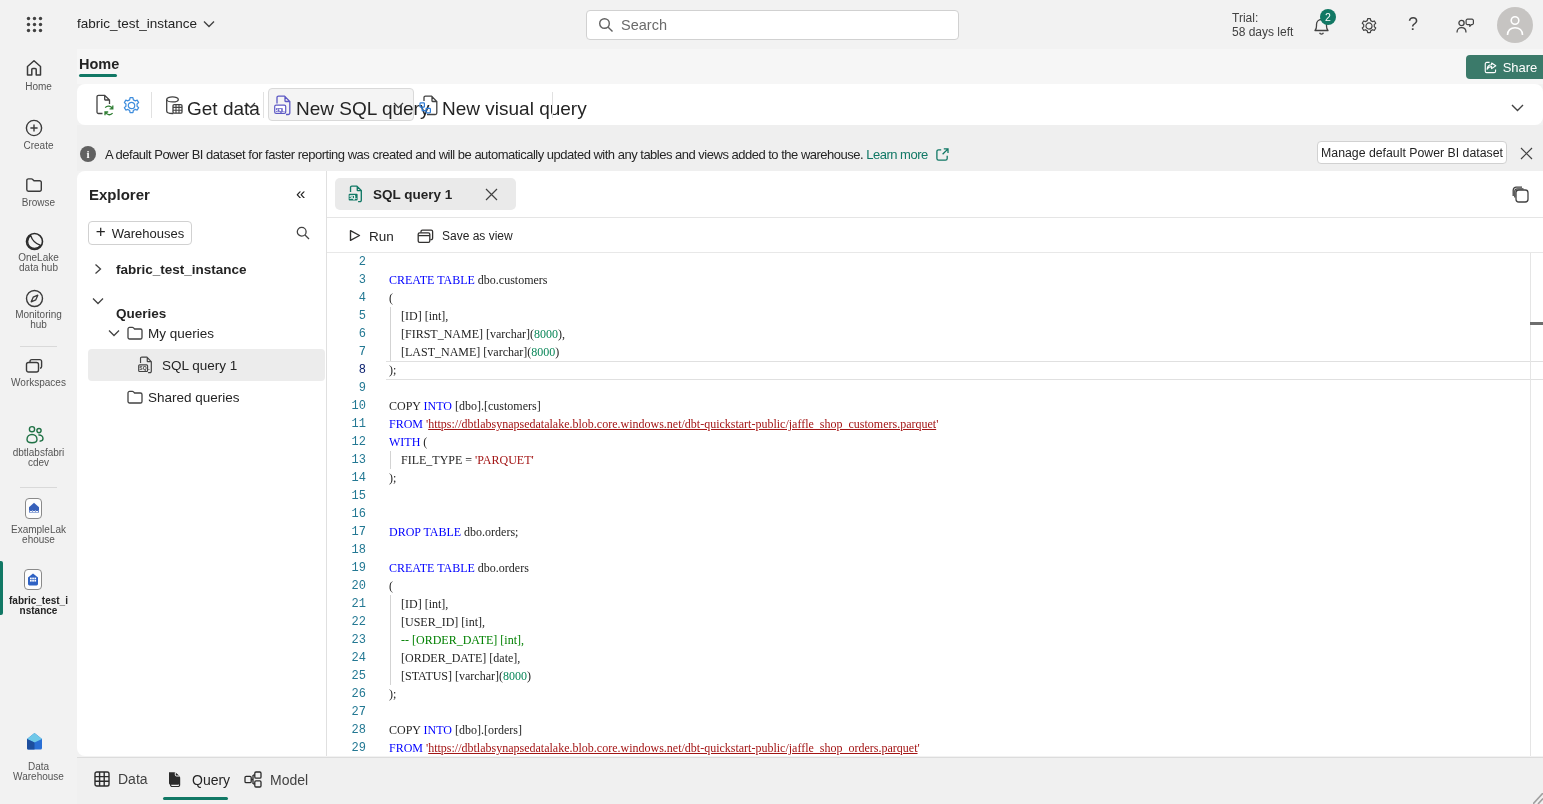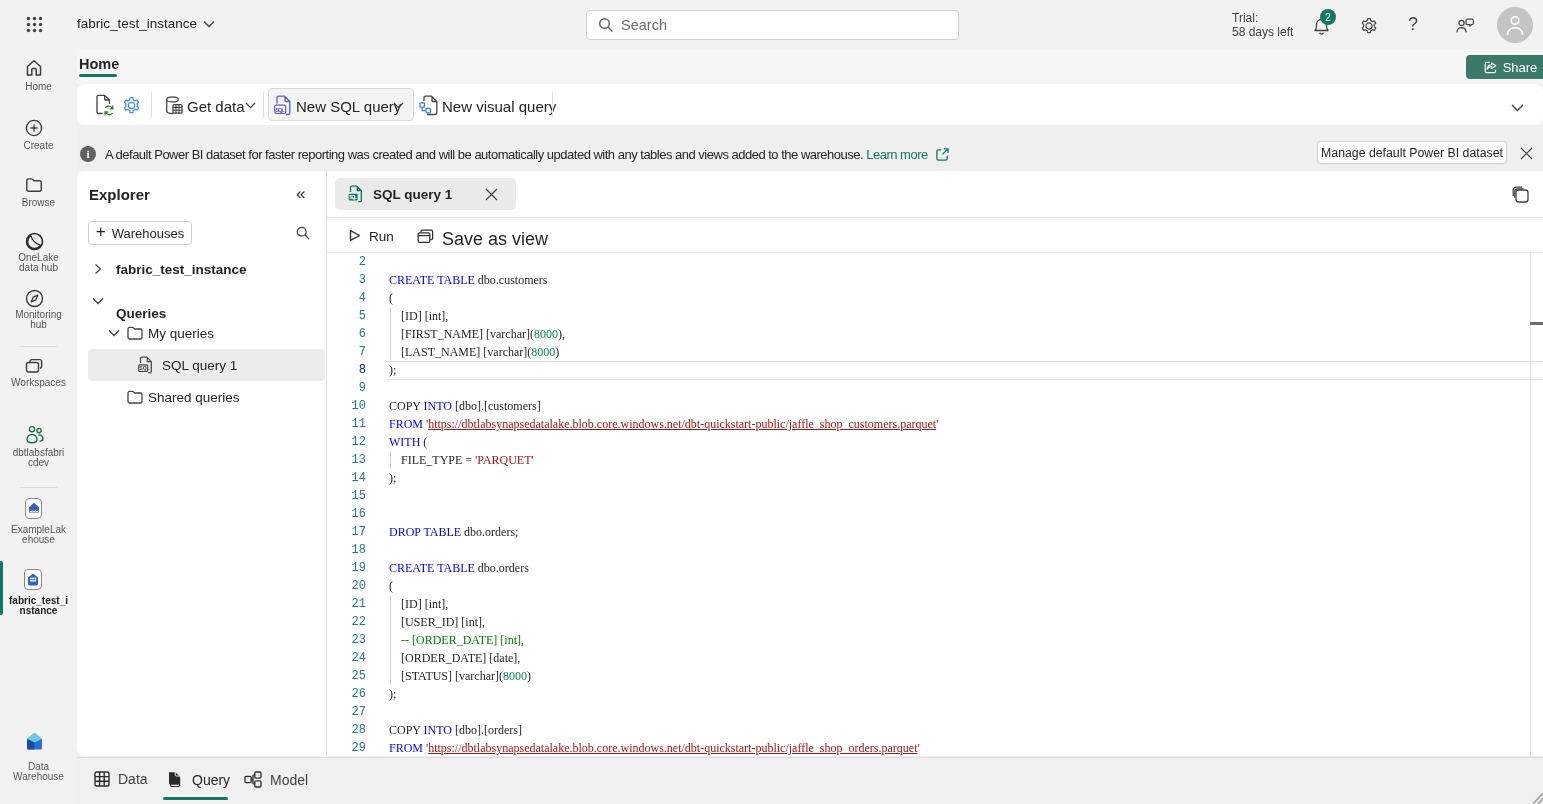--- a/index.html
+++ b/index.html
@@ -19,21 +19,21 @@
   #homerow { left:77px; top:49px; width:1466px; height:35px; background:#f6f6f6; }
   #hometab { left:79px; top:56px; font-size:14.5px; font-weight:bold; color:#242424; }
   #homeul { left:79px; top:74px; width:38px; height:3px; background:#117865; border-radius:2px; }
   #sharebtn { left:1466px; top:55px; width:88px; height:24px; background:#3b7a6a;
     border-radius:4px; color:#fff; font-size:13px; display:flex; align-items:center;
     justify-content:center; gap:5px; }
 
   
   #ribbon { left:77px; top:84px; width:1466px; height:41px; background:#fff; border-radius:8px; }
   .rdiv { width:1px; height:26px; background:#e1e1e1; position:absolute; top:92px; }
-  .rtext { font-size:15px; color:#242424; position:absolute; top:98px; }
+  .rtext { font-size:19px; color:#242424; position:absolute; top:98px; }
 
   
   #band { left:77px; top:125px; width:1466px; height:46px; background:#efefef; }
   #bannertext { left:105px; top:147px; font-size:13px; letter-spacing:-0.5px; color:#262626; }
   #managebtn { left:1317px; top:141px; width:190px; height:23px; background:#fff;
     border:1px solid #d1d1d1; border-radius:4px; font-size:12.3px; color:#242424;
     display:flex; align-items:center; justify-content:center; white-space:nowrap; }
 
   
   #sheet { left:77px; top:171px; width:1466px; height:585px; background:#fff;
@@ -319,21 +319,21 @@
 <div class="abs" id="tabrow-border"></div>
 <svg class="abs" style="left:349px;top:229px" width="12" height="13" viewBox="0 0 12 13">
   <path d="M1.5 1.7 L10.5 6.5 L1.5 11.3 Z" fill="none" stroke="#323130" stroke-width="1.4" stroke-linejoin="round"></path>
 </svg>
 <div class="abs" style="left:369px;top:229px;font-size:13.5px;color:#242424">Run</div>
 <svg class="abs" style="left:417px;top:229px" width="17" height="15" viewBox="0 0 17 15">
   <path d="M4 3.4 V2.6 A1.4 1.4 0 0 1 5.4 1.2 H14.2 A1.4 1.4 0 0 1 15.6 2.6 V9.2 A1.4 1.4 0 0 1 14.2 10.6 H13.4" fill="none" stroke="#323130" stroke-width="1.3"></path>
   <rect x="1.2" y="3.8" width="11.6" height="9.6" rx="1.4" fill="none" stroke="#323130" stroke-width="1.3"></rect>
   <path d="M1.2 6.6 H12.8" stroke="#323130" stroke-width="1.3"></path>
 </svg>
-<div class="abs" style="left:442px;top:229px;font-size:18px;color:#242424">Save as view</div>
+<div class="abs" style="left:442px;top:229px;font-size:12px;color:#242424">Save as view</div>
 <div class="abs" id="runrow-border"></div>
 <div class="abs guide" style="top:307px;height:54px"></div>
 <div class="abs guide" style="top:451px;height:18px"></div>
 <div class="abs guide" style="top:595px;height:90px"></div>
 <div class="abs" id="curline"></div>
 <div class="abs" id="editor">
 <div class="cl">
       <span class="num">2</span>
       <span class="code"></span>
     </div>

